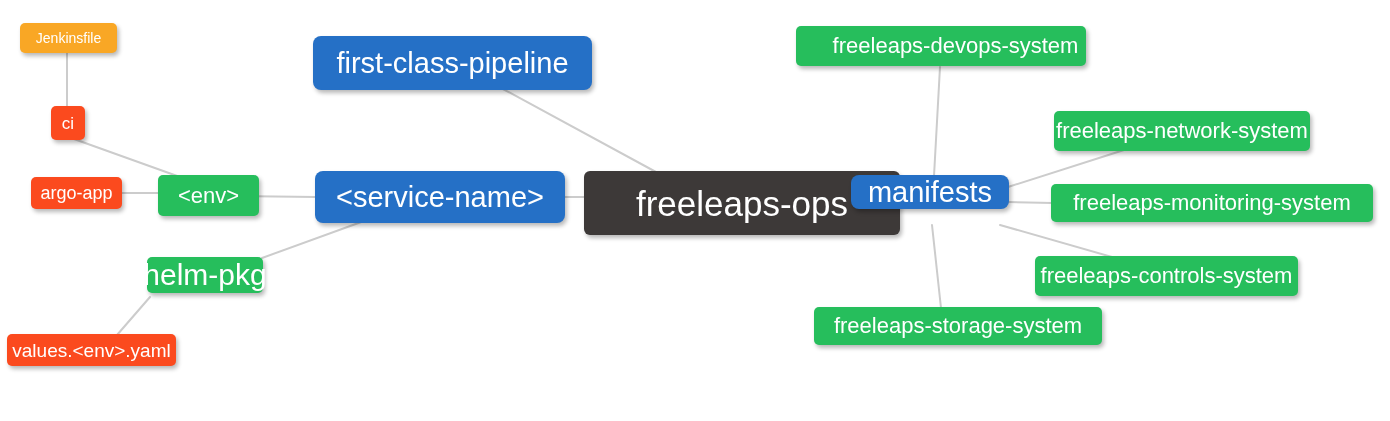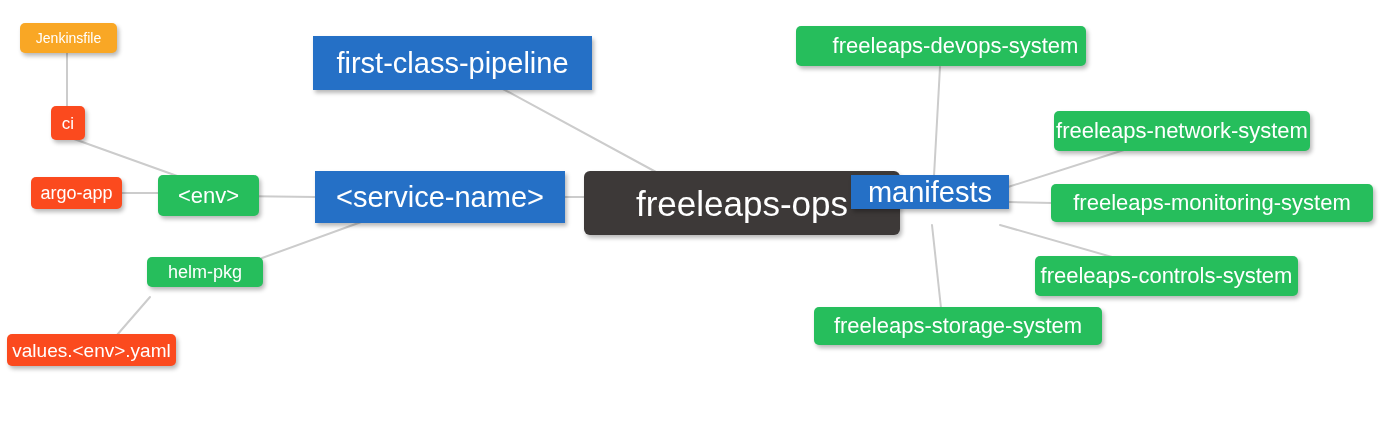--- a/index.html
+++ b/index.html
@@ -36,31 +36,31 @@
     color: var(--text-color, #ffffff);
     border-radius: 5px;
     box-shadow: 2px 3px 4px rgba(0,0,0,0.28);
     white-space: nowrap;
     box-sizing: border-box;
     padding: 0 6px;
     cursor: default;
     line-height: 1;
   }
   .c-root   { background: var(--root-bg,   #3d3938); border-radius: 6px; }
-  .c-blue   { background: var(--blue-bg,   #2570c6); border-radius: 0; }
+  .c-blue   { background: var(--blue-bg,   #2570c6); border-radius: 8px; }
   .c-green  { background: var(--green-bg,  #26be5c); }
   .c-red    { background: var(--red-bg,    #fb4a1e); }
   .c-orange { background: var(--orange-bg, #f9a725); }
 
   
   .n-jenkinsfile { left: 20px;   top: 23px;  width: 97px;  height: 30px; font-size: 14px; }
   .n-ci          { left: 51px;   top: 106px; width: 34px;  height: 34px; font-size: 17px; }
   .n-argo-app    { left: 31px;   top: 177px; width: 91px;  height: 32px; font-size: 18px; }
   .n-env         { left: 158px;  top: 175px; width: 101px;  height: 41px; font-size: 22px; }
-  .n-helm-pkg    { left: 147px;  top: 257px; width: 116px; height: 30px; font-size: 18px; }
+  .n-helm-pkg    { left: 147px;  top: 257px; width: 116px; height: 36px; font-size: 30px; }
   .n-values      { left: 7px;    top: 334px; width: 169px; height: 32px; font-size: 19px; }
   .n-fcp         { left: 313px;  top: 36px;  width: 279px; height: 54px; font-size: 29px; }
   .n-service     { left: 315px;  top: 171px; width: 250px; height: 52px; font-size: 29px; }
   .n-root        { left: 584px;  top: 171px; width: 316px; height: 64px; font-size: 35px; }
   .n-manifests   { left: 851px;  top: 175px; width: 158px; height: 34px; font-size: 29px; }
   .n-devops      { left: 796px;  top: 26px;  width: 290px; height: 40px; font-size: 22px; padding-left: 35px; }
   .n-network     { left: 1054px; top: 111px; width: 256px; height: 40px; font-size: 22px; }
   .n-monitoring  { left: 1051px; top: 184px; width: 322px; height: 38px; font-size: 22px; }
   .n-controls    { left: 1035px; top: 256px; width: 263px; height: 40px; font-size: 22px; }
   .n-storage     { left: 814px;  top: 307px; width: 288px; height: 38px; font-size: 22px; }

